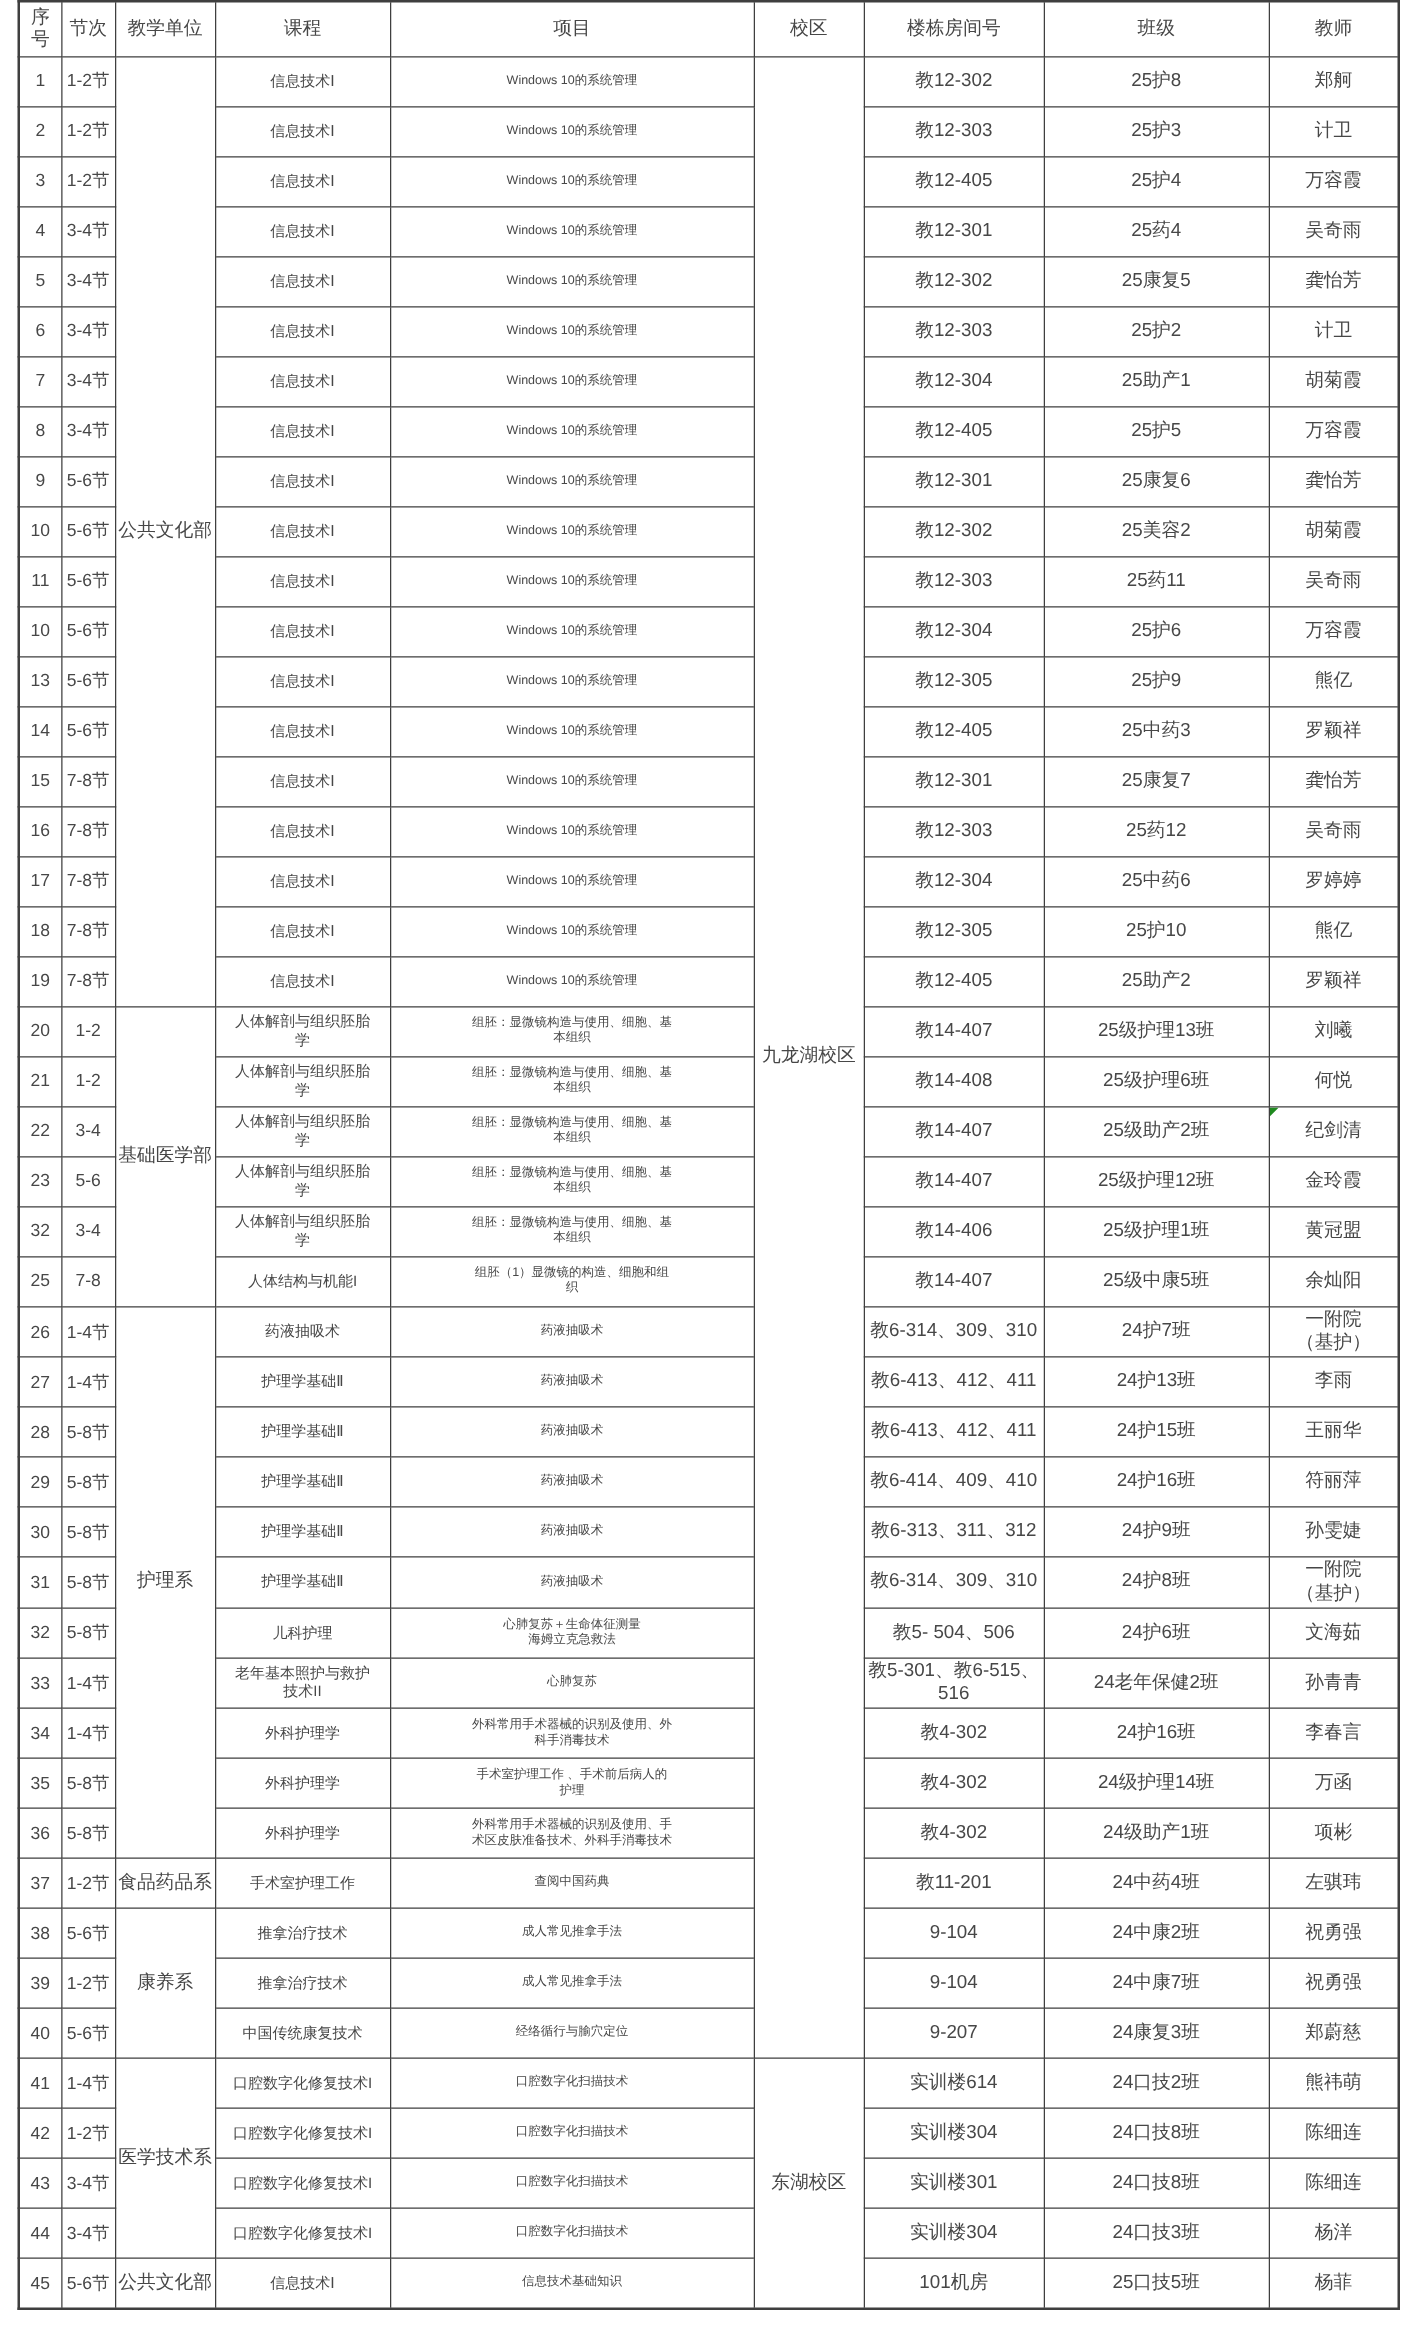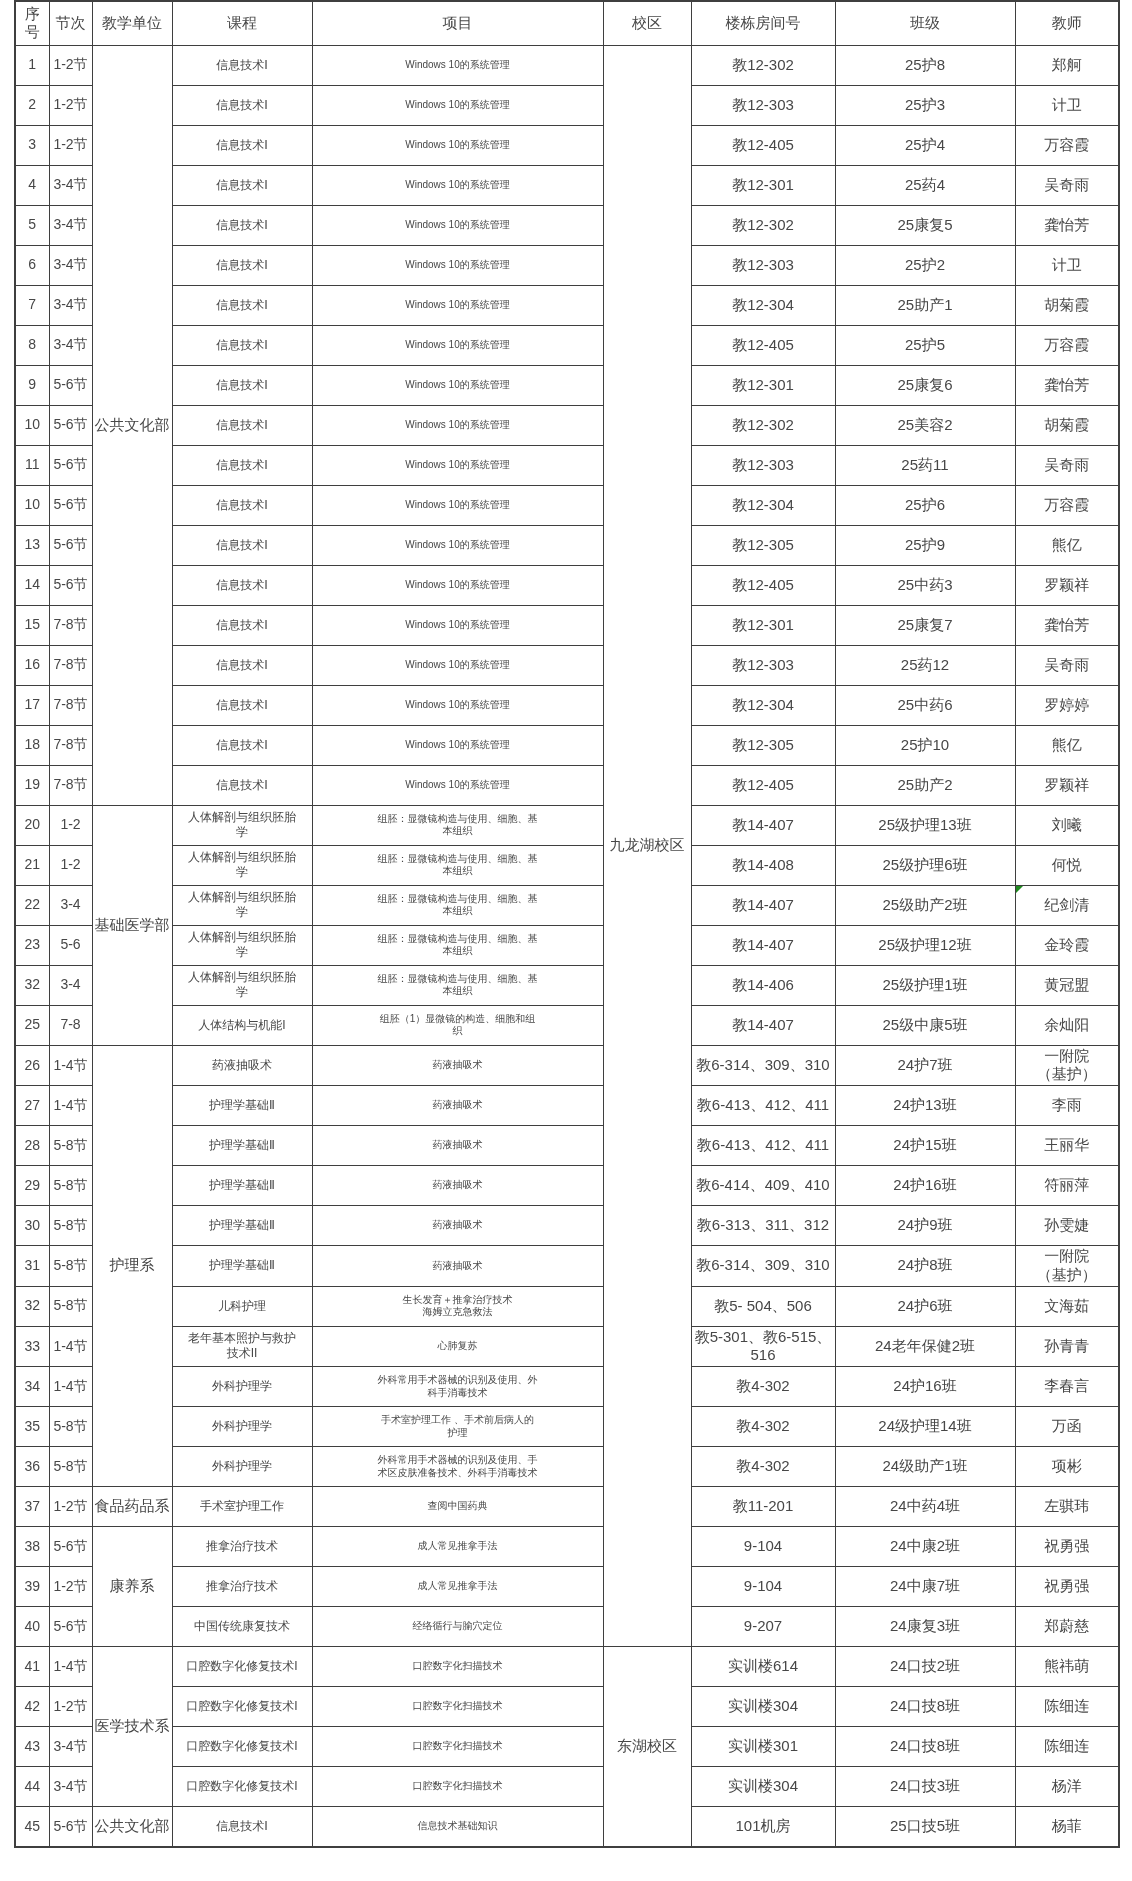--- a/index.html
+++ b/index.html
@@ -361,21 +361,21 @@
           <td class="c-project"><span>药液抽吸术</span></td>
           <td class="c-room"><span>教6-314、309、310</span></td>
           <td class="c-class"><span>24护8班</span></td>
           <td class="c-teacher"><span>一附院
 （基护）</span></td>
         </tr>
         <tr>
           <td class="c-no"><span>32</span></td>
           <td class="c-period"><span>5-8节</span></td>
           <td class="c-course"><span>儿科护理</span></td>
-          <td class="c-project"><span>生长发育＋推拿治疗技术
+          <td class="c-project"><span>心肺复苏＋生命体征测量
 海姆立克急救法</span></td>
           <td class="c-room"><span>教5- 504、506</span></td>
           <td class="c-class"><span>24护6班</span></td>
           <td class="c-teacher"><span>文海茹</span></td>
         </tr>
         <tr>
           <td class="c-no"><span>33</span></td>
           <td class="c-period"><span>1-4节</span></td>
           <td class="c-course"><span>老年基本照护与救护
 技术II</span></td>

